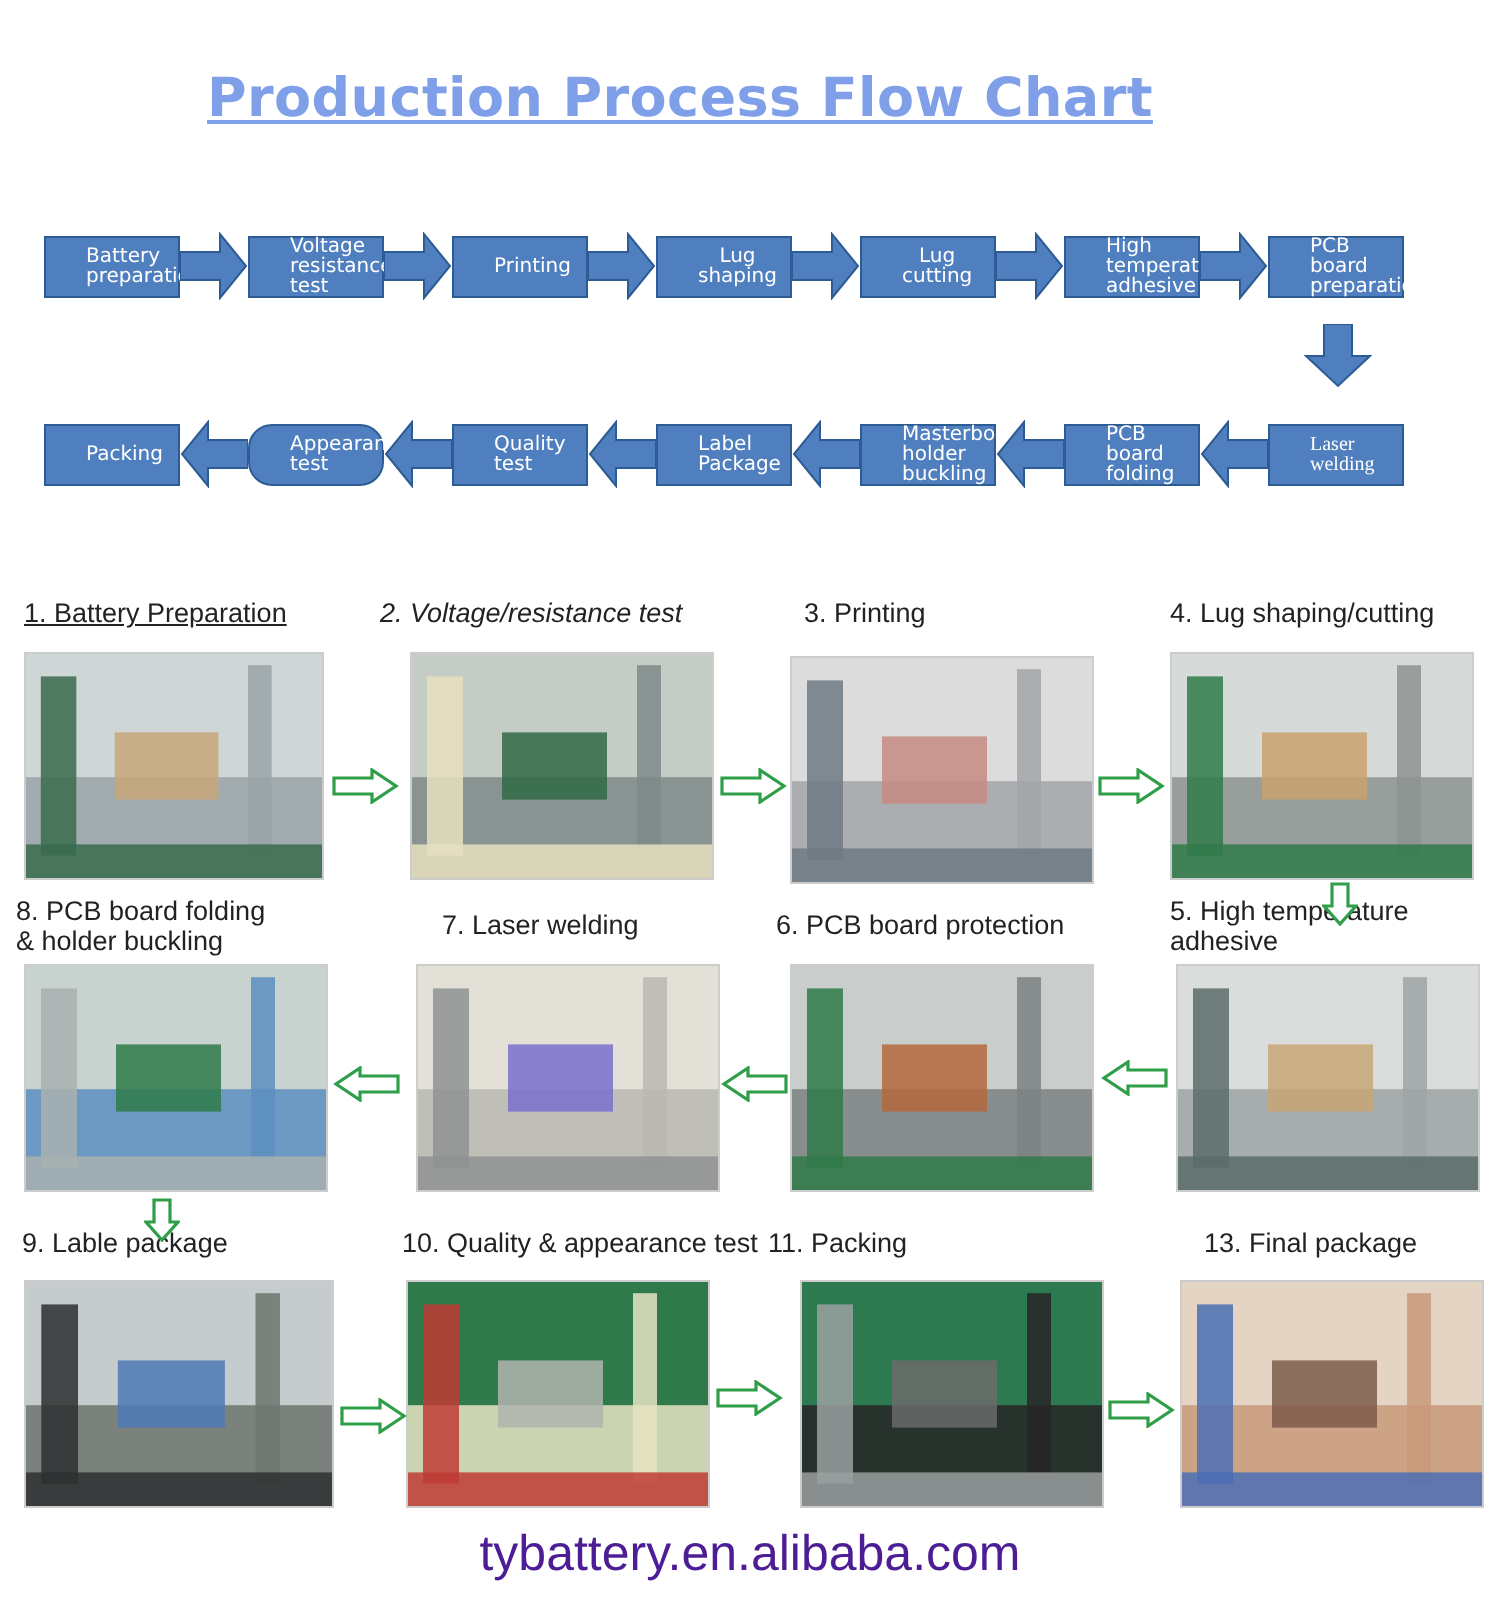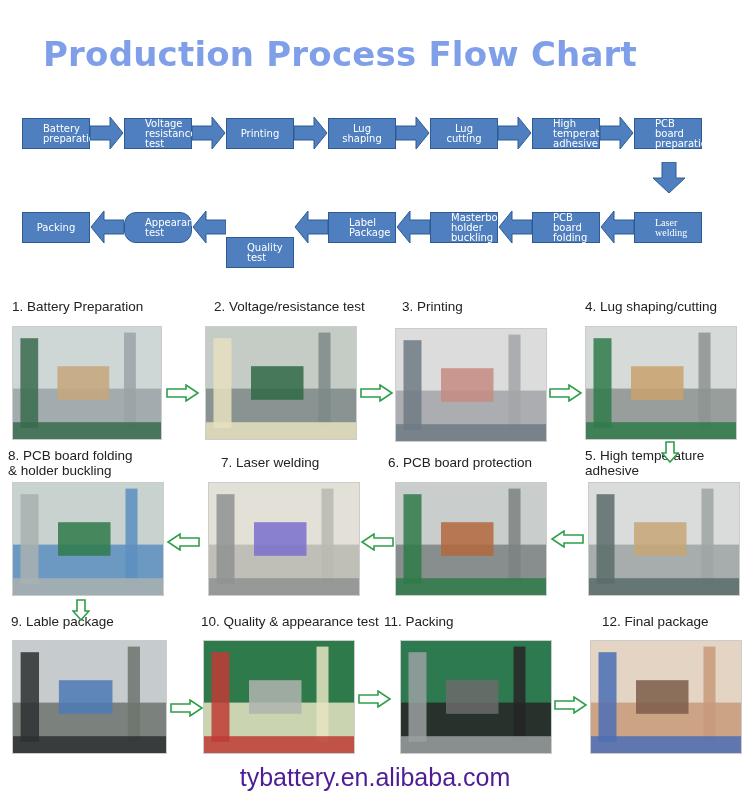--- a/index.html
+++ b/index.html
@@ -1,20 +1,20 @@
 <!DOCTYPE html>
 <html><head>
 <meta charset="utf-8">
 <style>
   html, body { margin:0; padding:0; background:#fff; }
   body { width:750px; height:800px; position:relative; overflow:hidden; font-family:"DejaVu Sans", sans-serif; }
-  .title { position:absolute; left:0; width:680px; top:34px; text-align:center; font-size:34px; font-weight:bold; color:#7f9fe9; letter-spacing:0.2px; }
+  .title { position:absolute; left:0; width:680px; top:34px; text-align:center; font-size:27px; font-weight:bold; color:#7f9fe9; letter-spacing:0.2px;text-decoration:underline; }
   .box { position:absolute; width:68px; height:31px; background:#4f7fbe; border:1px solid #2d5c94; color:#fff; font-size:10px; line-height:10px; box-sizing:border-box; display:flex; align-items:center; padding:0 20px; }
   .box span { white-space:pre-line; }
-  .box.center { justify-content:center; text-align:center; }
+  .box.center { justify-content:flex-start; text-align:center; }
   .arrow { position:absolute; }
   .step-label { position:absolute; font-size:13.5px; color:#222; font-family:"Liberation Sans", sans-serif; white-space:pre-line; line-height:15px; }
   .photo { position:absolute; border:1px solid #ccc; overflow:hidden; }
   .garrow { position:absolute; }
   .footer { position:absolute; left:0; width:750px; top:763px; text-align:center; font-size:25px; color:#4c1d95; font-family:"Liberation Sans", sans-serif; }
 </style>
 </head>
 <body>
 
 <div class="title">Production Process Flow Chart</div>
@@ -75,21 +75,21 @@
     <svg class="arrow" width="34" height="34" style="left: 90px; top: 210px;">
       <polygon points="34,10 14,10 14,1 1,17 14,33 14,24 34,24" fill="#4f7fbe" stroke="#2d5c94" stroke-width="1"></polygon>
     </svg>
     <div class="box" style="left: 124px; top: 212px; border-radius: 12px;">
       <span>Appearance
 test</span>
     </div>
     <svg class="arrow" width="34" height="34" style="left: 192px; top: 210px;">
       <polygon points="34,10 14,10 14,1 1,17 14,33 14,24 34,24" fill="#4f7fbe" stroke="#2d5c94" stroke-width="1"></polygon>
     </svg>
-    <div class="box" style="left: 226px; top: 212px; margin-top: 25px;">
+    <div class="box" style="left: 226px; top: 212px;">
       <span>Quality
 test</span>
     </div>
     <svg class="arrow" width="34" height="34" style="left: 294px; top: 210px;">
       <polygon points="34,10 14,10 14,1 1,17 14,33 14,24 34,24" fill="#4f7fbe" stroke="#2d5c94" stroke-width="1"></polygon>
     </svg>
     <div class="box" style="left: 328px; top: 212px;">
       <span>Label
 Package</span>
     </div>
@@ -111,30 +111,30 @@
     </div>
     <svg class="arrow" width="34" height="34" style="left: 600px; top: 210px;">
       <polygon points="34,10 14,10 14,1 1,17 14,33 14,24 34,24" fill="#4f7fbe" stroke="#2d5c94" stroke-width="1"></polygon>
     </svg>
     <div class="box" style="left: 634px; top: 212px; font-family: Liberation Serif, serif;">
       <span>Laser
 welding</span>
     </div>
   </div>
 <div id="steps">
-    <div class="step-label" style="left: 12px; top: 299px;">1. Battery Preparation</div>
+    <div class="step-label" style="left: 12px; top: 299px; text-decoration: underline;">1. Battery Preparation</div>
     <div class="photo" style="left: 12px; top: 326px; width: 148px; height: 112px;"><svg width="148" height="112">
         <rect x="0" y="0" width="148" height="112" fill="#cfd6d6" opacity="1"></rect>
         <rect x="0" y="61.60000000000001" width="148" height="50.4" fill="#9aa3a6" opacity="0.85"></rect>
         <rect x="44.4" y="39.199999999999996" width="51.8" height="33.6" fill="#c7a77a" opacity="0.85"></rect>
         <rect x="7.4" y="11.200000000000001" width="17.759999999999998" height="89.60000000000001" fill="#3a6b4e" opacity="0.85"></rect>
         <rect x="111" y="5.6000000000000005" width="11.84" height="95.2" fill="#9aa3a6" opacity="0.85"></rect>
         <rect x="0" y="95.2" width="148" height="16.8" fill="#3a6b4e" opacity="0.85"></rect>
       </svg></div>
-    <div class="step-label" style="left: 214px; top: 299px;">2. Voltage/resistance test</div>
+    <div class="step-label" style="left: 190px; top: 299px; font-style: italic;">2. Voltage/resistance test</div>
     <div class="photo" style="left: 205px; top: 326px; width: 150px; height: 112px;"><svg width="150" height="112">
         <rect x="0" y="0" width="150" height="112" fill="#c5cbc5" opacity="1"></rect>
         <rect x="0" y="61.60000000000001" width="150" height="50.4" fill="#7e8a87" opacity="0.85"></rect>
         <rect x="45" y="39.199999999999996" width="52.5" height="33.6" fill="#2f6a45" opacity="0.85"></rect>
         <rect x="7.5" y="11.200000000000001" width="18" height="89.60000000000001" fill="#e6e0c0" opacity="0.85"></rect>
         <rect x="112.5" y="5.6000000000000005" width="12" height="95.2" fill="#7e8a87" opacity="0.85"></rect>
         <rect x="0" y="95.2" width="150" height="16.8" fill="#e6e0c0" opacity="0.85"></rect>
       </svg></div>
     <div class="step-label" style="left: 402px; top: 299px;">3. Printing</div>
     <div class="photo" style="left: 395px; top: 328px; width: 150px; height: 112px;"><svg width="150" height="112">
@@ -212,21 +212,21 @@
       </svg></div>
     <div class="step-label" style="left: 384px; top: 614px;">11. Packing</div>
     <div class="photo" style="left: 400px; top: 640px; width: 150px; height: 112px;"><svg width="150" height="112">
         <rect x="0" y="0" width="150" height="112" fill="#2e7a50" opacity="1"></rect>
         <rect x="0" y="61.60000000000001" width="150" height="50.4" fill="#262626" opacity="0.85"></rect>
         <rect x="45" y="39.199999999999996" width="52.5" height="33.6" fill="#6b6b6b" opacity="0.85"></rect>
         <rect x="7.5" y="11.200000000000001" width="18" height="89.60000000000001" fill="#9aa0a0" opacity="0.85"></rect>
         <rect x="112.5" y="5.6000000000000005" width="12" height="95.2" fill="#262626" opacity="0.85"></rect>
         <rect x="0" y="95.2" width="150" height="16.8" fill="#9aa0a0" opacity="0.85"></rect>
       </svg></div>
-    <div class="step-label" style="left: 602px; top: 614px;">12. Final package</div>
+    <div class="step-label" style="left: 602px; top: 614px;">13. Final package</div>
     <div class="photo" style="left: 590px; top: 640px; width: 150px; height: 112px;"><svg width="150" height="112">
         <rect x="0" y="0" width="150" height="112" fill="#e4d4c4" opacity="1"></rect>
         <rect x="0" y="61.60000000000001" width="150" height="50.4" fill="#c89a7a" opacity="0.85"></rect>
         <rect x="45" y="39.199999999999996" width="52.5" height="33.6" fill="#7b5c4a" opacity="0.85"></rect>
         <rect x="7.5" y="11.200000000000001" width="18" height="89.60000000000001" fill="#4b6fb5" opacity="0.85"></rect>
         <rect x="112.5" y="5.6000000000000005" width="12" height="95.2" fill="#c89a7a" opacity="0.85"></rect>
         <rect x="0" y="95.2" width="150" height="16.8" fill="#4b6fb5" opacity="0.85"></rect>
       </svg></div>
     <svg class="garrow" width="34" height="18" style="left: 166px; top: 384px;">
       <polygon points="1,5 20,5 20,1 32,9 20,17 20,13 1,13" fill="#fff" stroke="#2e9e48" stroke-width="1.6"></polygon>

